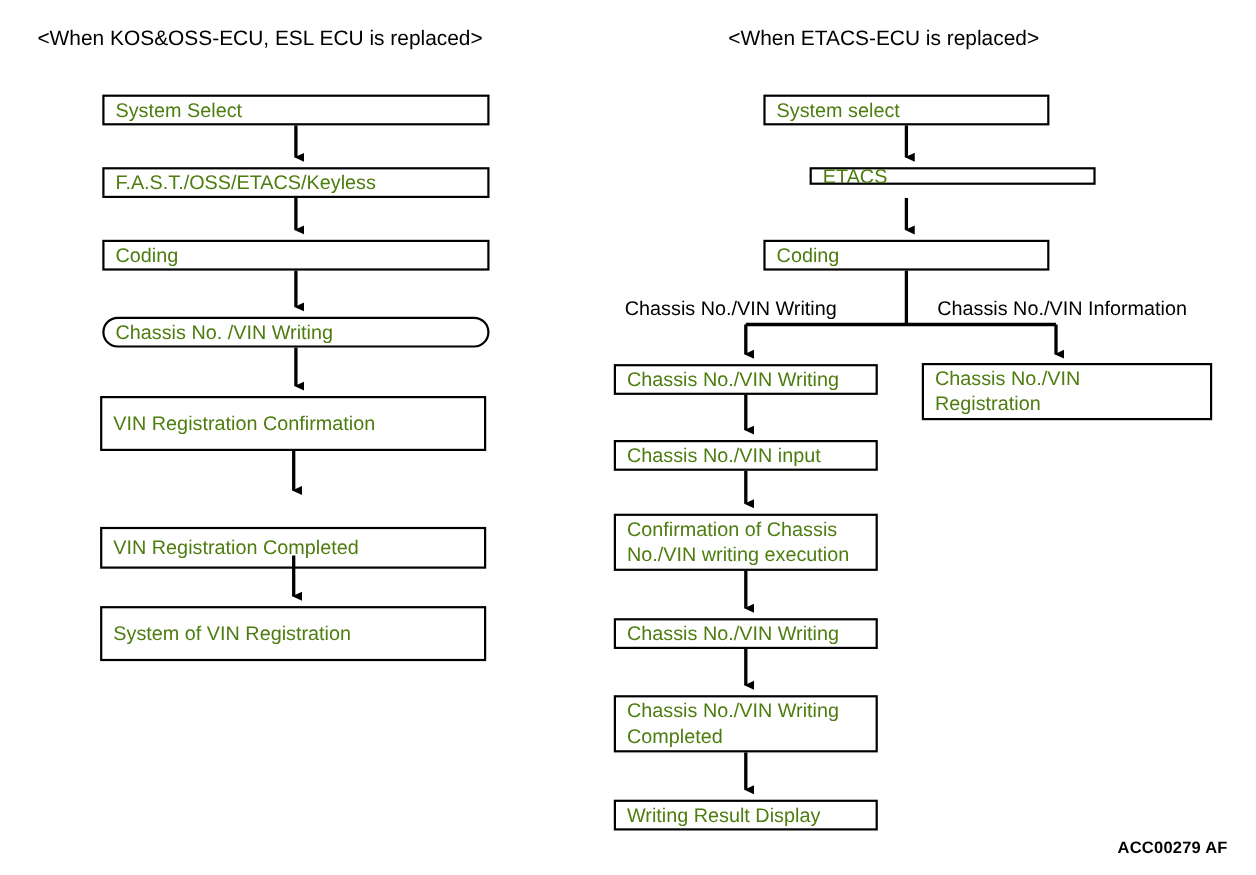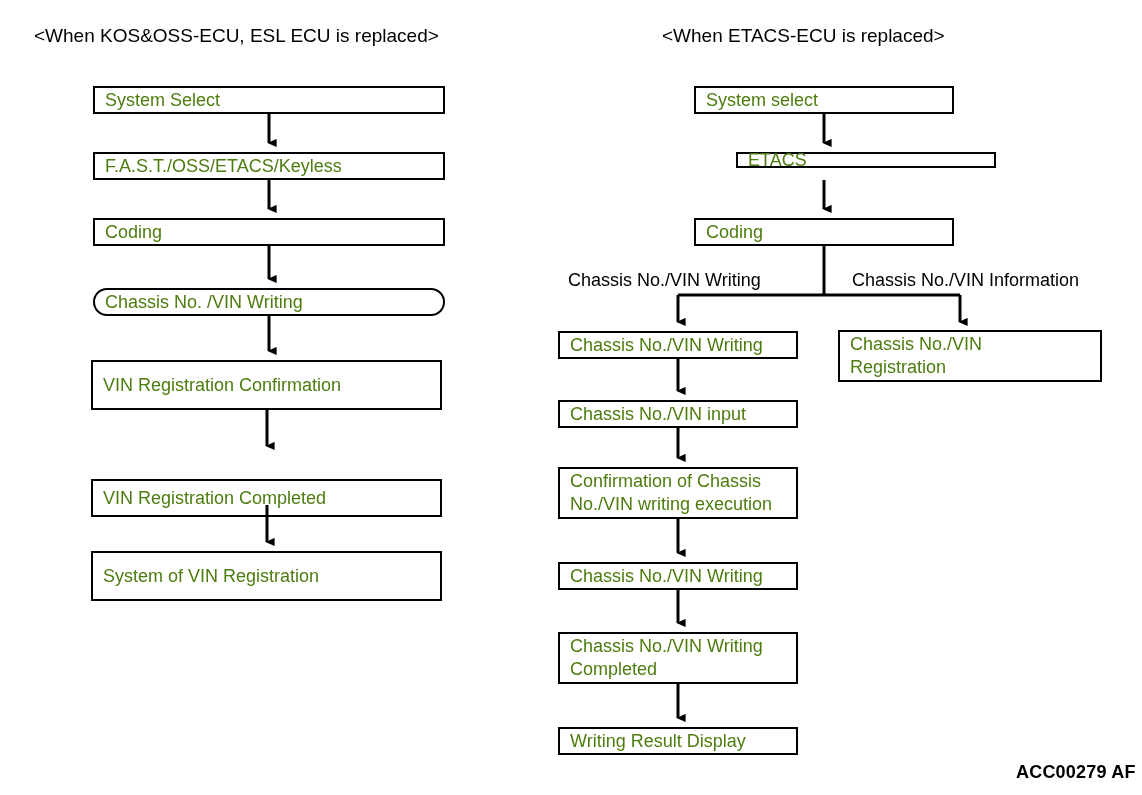--- a/index.html
+++ b/index.html
@@ -53,21 +53,21 @@
   }
   .edge-label {
     position: absolute;
     font-size: 18px;
     line-height: 21px;
     white-space: nowrap;
     color: #000000;
   }
   .code {
     position: absolute;
-    font-size: 18px;
+    font-size: 15px;
     font-weight: bold;
     letter-spacing: 0.2px;
     white-space: nowrap;
     color: #000000;
   }
   svg.connectors {
     position: absolute;
     left: 0;
     top: 0;
     width: 1142px;

